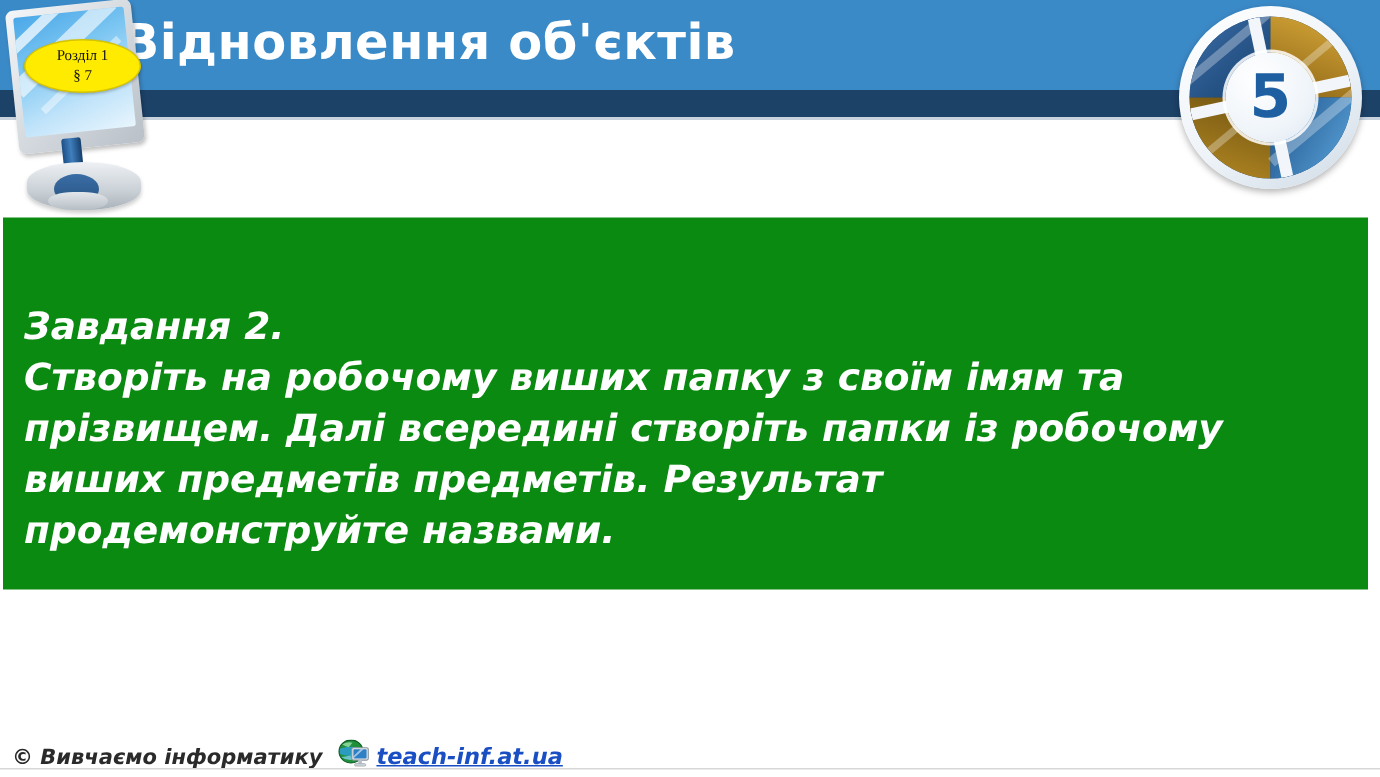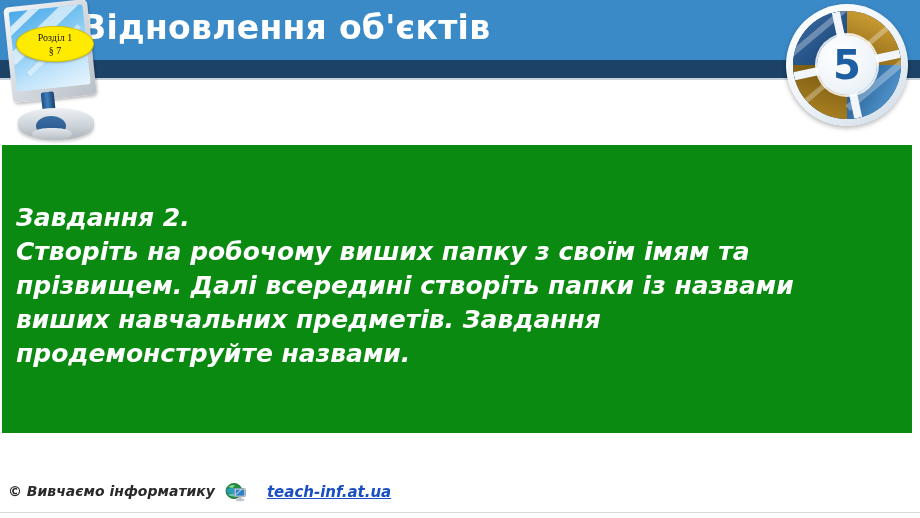--- a/index.html
+++ b/index.html
@@ -234,21 +234,21 @@
     line-height: 40px;
     font-family: "DejaVu Sans", "Liberation Sans", sans-serif;
   }
 
   
   .content-panel {
     position: absolute;
     left: 2px;
     top: 145px;
     width: 910px;
-    height: 288px;
+    height: 248px;
     background: #0a8a10;
   }
   .content-text {
     position: absolute;
     left: 14px;
     top: 56px;
     width: 870px;
     color: #ffffff;
     font-style: italic;
     font-weight: bold;
@@ -259,40 +259,40 @@
   .content-text .line { display: block; white-space: nowrap; }
 
   
   .footer {
     position: absolute;
     left: 0;
     top: 483px;
     width: 780px;
     height: 30px;
     display: flex;
-    align-items: flex-start;
+    align-items: flex-end;
   }
   .footer-copy {
     margin-left: 8px;
     font-size: 14px;
     font-style: italic;
     font-weight: bold;
     color: #2a2a2a;
     white-space: nowrap;
     font-family: "DejaVu Sans", "Liberation Sans", sans-serif;
   }
   .footer-icon {
     position: relative;
     margin-left: 10px;
     width: 22px;
     height: 20px;
     flex: none;
   }
   .footer-link {
-    margin-left: 20px;
+    margin-left: 4px;
     font-size: 15px;
     font-style: italic;
     font-weight: bold;
     color: #1a4fc4;
     text-decoration: underline;
     white-space: nowrap;
     cursor: pointer;
     font-family: "DejaVu Sans", "Liberation Sans", sans-serif;
   }
   .footer-rule {
@@ -354,22 +354,22 @@
     </div>
     <div class="circle-center">
       <span>5</span>
     </div>
   </div>
 
   <div class="content-panel">
     <div class="content-text">
       <span class="line">Завдання 2.</span>
       <span class="line">Створіть на робочому виших папку з своїм імям та</span>
-      <span class="line">прізвищем. Далі всередині створіть папки із назвами</span>
-      <span class="line">виших навчальних предметів. Завдання</span>
+      <span class="line">прізвищем. Далі всередині створіть папки із робочому</span>
+      <span class="line">виших предметів предметів. Результат</span>
       <span class="line">продемонструйте назвами.</span>
     </div>
   </div>
 
   <div class="footer">
     <div class="footer-copy">© Вивчаємо інформатику</div>
 
     <div class="footer-icon">
       <svg width="22" height="20" viewBox="0 0 22 20" xmlns="http://www.w3.org/2000/svg">
         <ellipse cx="9" cy="8" rx="8" ry="7.6" fill="#1f8f3a"></ellipse>

